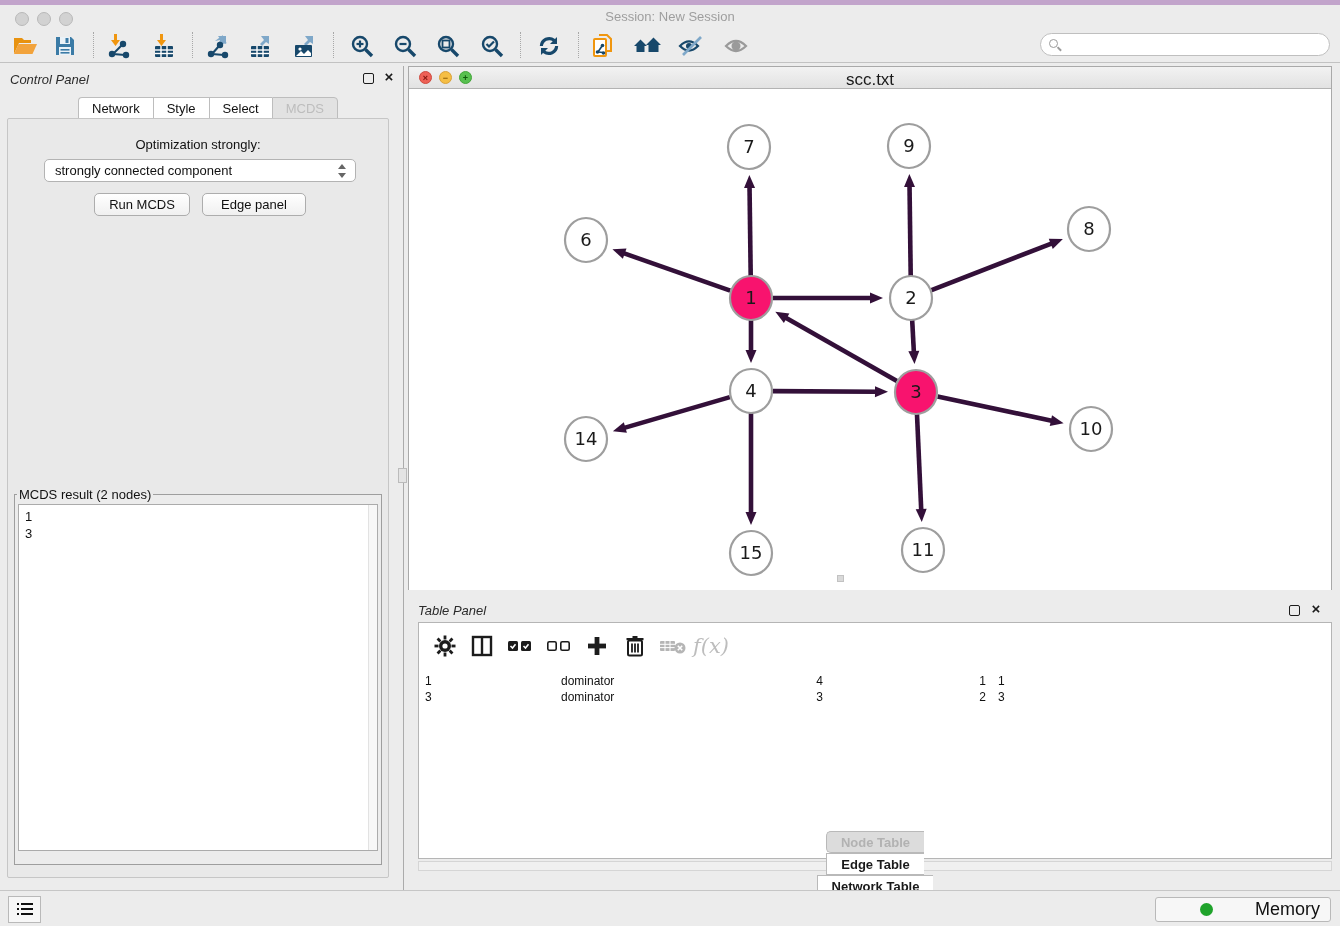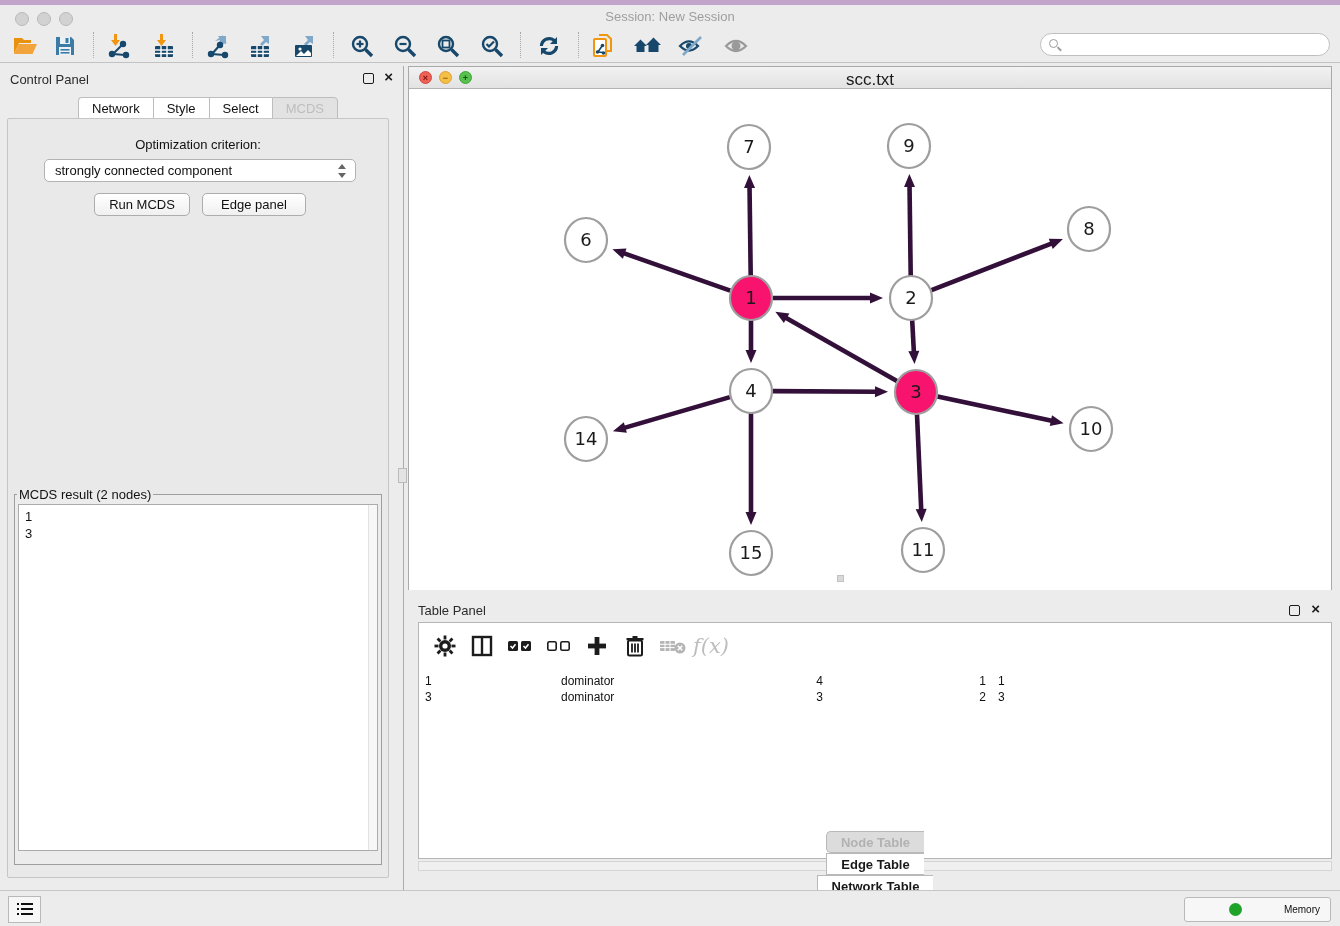--- a/index.html
+++ b/index.html
@@ -15,21 +15,21 @@
 
   .toolbar { left:0; top:28px; width:1340px; height:35px; background:#ECECEC; border-bottom:1px solid #C2C2C2; }
   .tb-icon { position:absolute; top:3px; width:38px; height:29px; display:flex; align-items:center; justify-content:center; cursor:default; }
   .tb-sep { position:absolute; top:4px; height:26px; width:0; border-left:1px dotted #A8A8A8; }
   .searchbox { position:absolute; right:10px; top:5px; width:290px; height:23px; background:#fff; border:1px solid #BFBFBF; border-radius:12px; }
   .mag { position:absolute; left:8px; top:5px; width:9px; height:9px; border:1.5px solid #9B9B9B; border-radius:50%; }
   .mag::after { content:""; position:absolute; left:7px; top:8px; width:5px; height:1.5px; background:#9B9B9B; transform:rotate(45deg); }
 
   
   .control-panel { left:0; top:66px; width:404px; height:824px; }
-  .panel-head { position:absolute; left:0; top:0; width:100%; height:28px; }
+  .panel-head { position:absolute; left:0; top:0; width:100%; height:28px;font-style:italic; }
   .panel-title { position:absolute; left:10px; top:6px; font-size:13px; color:#2B2B2B; }
   .float-btn { position:absolute; top:7px; width:11px; height:11px; border:1.6px solid #1B1B1B; border-radius:2px; }
   .close-btn { position:absolute; top:2px; font-size:15px; font-weight:900; color:#1B1B1B; }
   .cp-tabs { position:absolute; left:78px; top:31px; height:22px; display:flex; }
   .tab { height:22px; padding:0 13px; font-size:13px; line-height:21px; background:#fff; border:1px solid #BDBDBD; border-right:none; color:#111; }
   .tab:first-child { border-radius:4px 0 0 0; }
   .tab:last-child { border-right:1px solid #BDBDBD; border-radius:0 4px 0 0; }
   .tab.active { background:#E2E2E2; color:#BDBDBD; }
   .cp-box { position:absolute; left:7px; top:52px; width:382px; height:760px; background:#E9E9E9; border:1px solid #C6C6C6; border-radius:2px; }
   .opt-label { position:absolute; top:18px; width:100%; text-align:center; font-size:13px; color:#111; }
@@ -76,21 +76,21 @@
   .btab.active { background:#DCDCDC; color:#B2B2B2; }
 
   
   .statusbar { left:0; top:890px; width:1340px; height:36px; background:#ECECEC; border-top:1px solid #C6C6C6; }
   .list-btn { position:absolute; left:8px; top:5px; width:33px; height:27px; background:#F7F7F7; border:1px solid #B9B9B9; }
   .list-ico { position:absolute; left:8px; top:6px; width:16px; height:13px; }
   .list-ico i { display:block; height:2.4px; margin-bottom:2.6px; background:#111; position:relative; margin-left:4px; }
   .list-ico i::before { content:""; position:absolute; left:-4px; top:0; width:2.4px; height:2.4px; background:#111; }
   .memory-btn { position:absolute; right:9px; top:6px; height:25px; padding:0 10px 0 8px; background:#F7F7F7; border:1px solid #B9B9B9; border-radius:3px; display:flex; align-items:center; gap:6px; }
   .mem-dot { width:13px; height:13px; border-radius:50%; background:#1FA32B; }
-  .memory-btn span { font-size:10px; color:#111;margin-left:36px; }
+  .memory-btn span { font-size:18px; color:#111;margin-left:36px; }
 </style>
 </head>
 <body>
 
 <div class="abs top-strip"></div>
 <div class="abs titlebar">
   <span class="tl" style="left:15px"></span>
   <span class="tl" style="left:37px"></span>
   <span class="tl" style="left:59px"></span>
   <div class="win-title">Session: New Session</div>
@@ -261,21 +261,21 @@
     <span class="float-btn" style="right:30px"></span>
     <span class="close-btn" style="right:11px">×</span>
   </div>
   <div class="cp-tabs" id="cp-tabs">
       <span class="tab">Network</span>
       <span class="tab">Style</span>
       <span class="tab">Select</span>
       <span class="tab active">MCDS</span>
     </div>
   <div class="cp-box">
-    <div class="opt-label">Optimization criterion:</div>
+    <div class="opt-label">Optimization strongly:</div>
     <div class="selectbox">
       <span>strongly connected component</span>
       <span class="sel-arrows"></span>
     </div>
     <div class="cp-btn" style="left:86px;width:96px">Run MCDS</div>
     <div class="cp-btn" style="left:194px;width:104px">Edge panel</div>
     <fieldset class="mcds-result">
       <legend>MCDS result (2 nodes)</legend>
       <div style="position:relative;height:353px;">
         <div class="result-area" id="result-area">1

